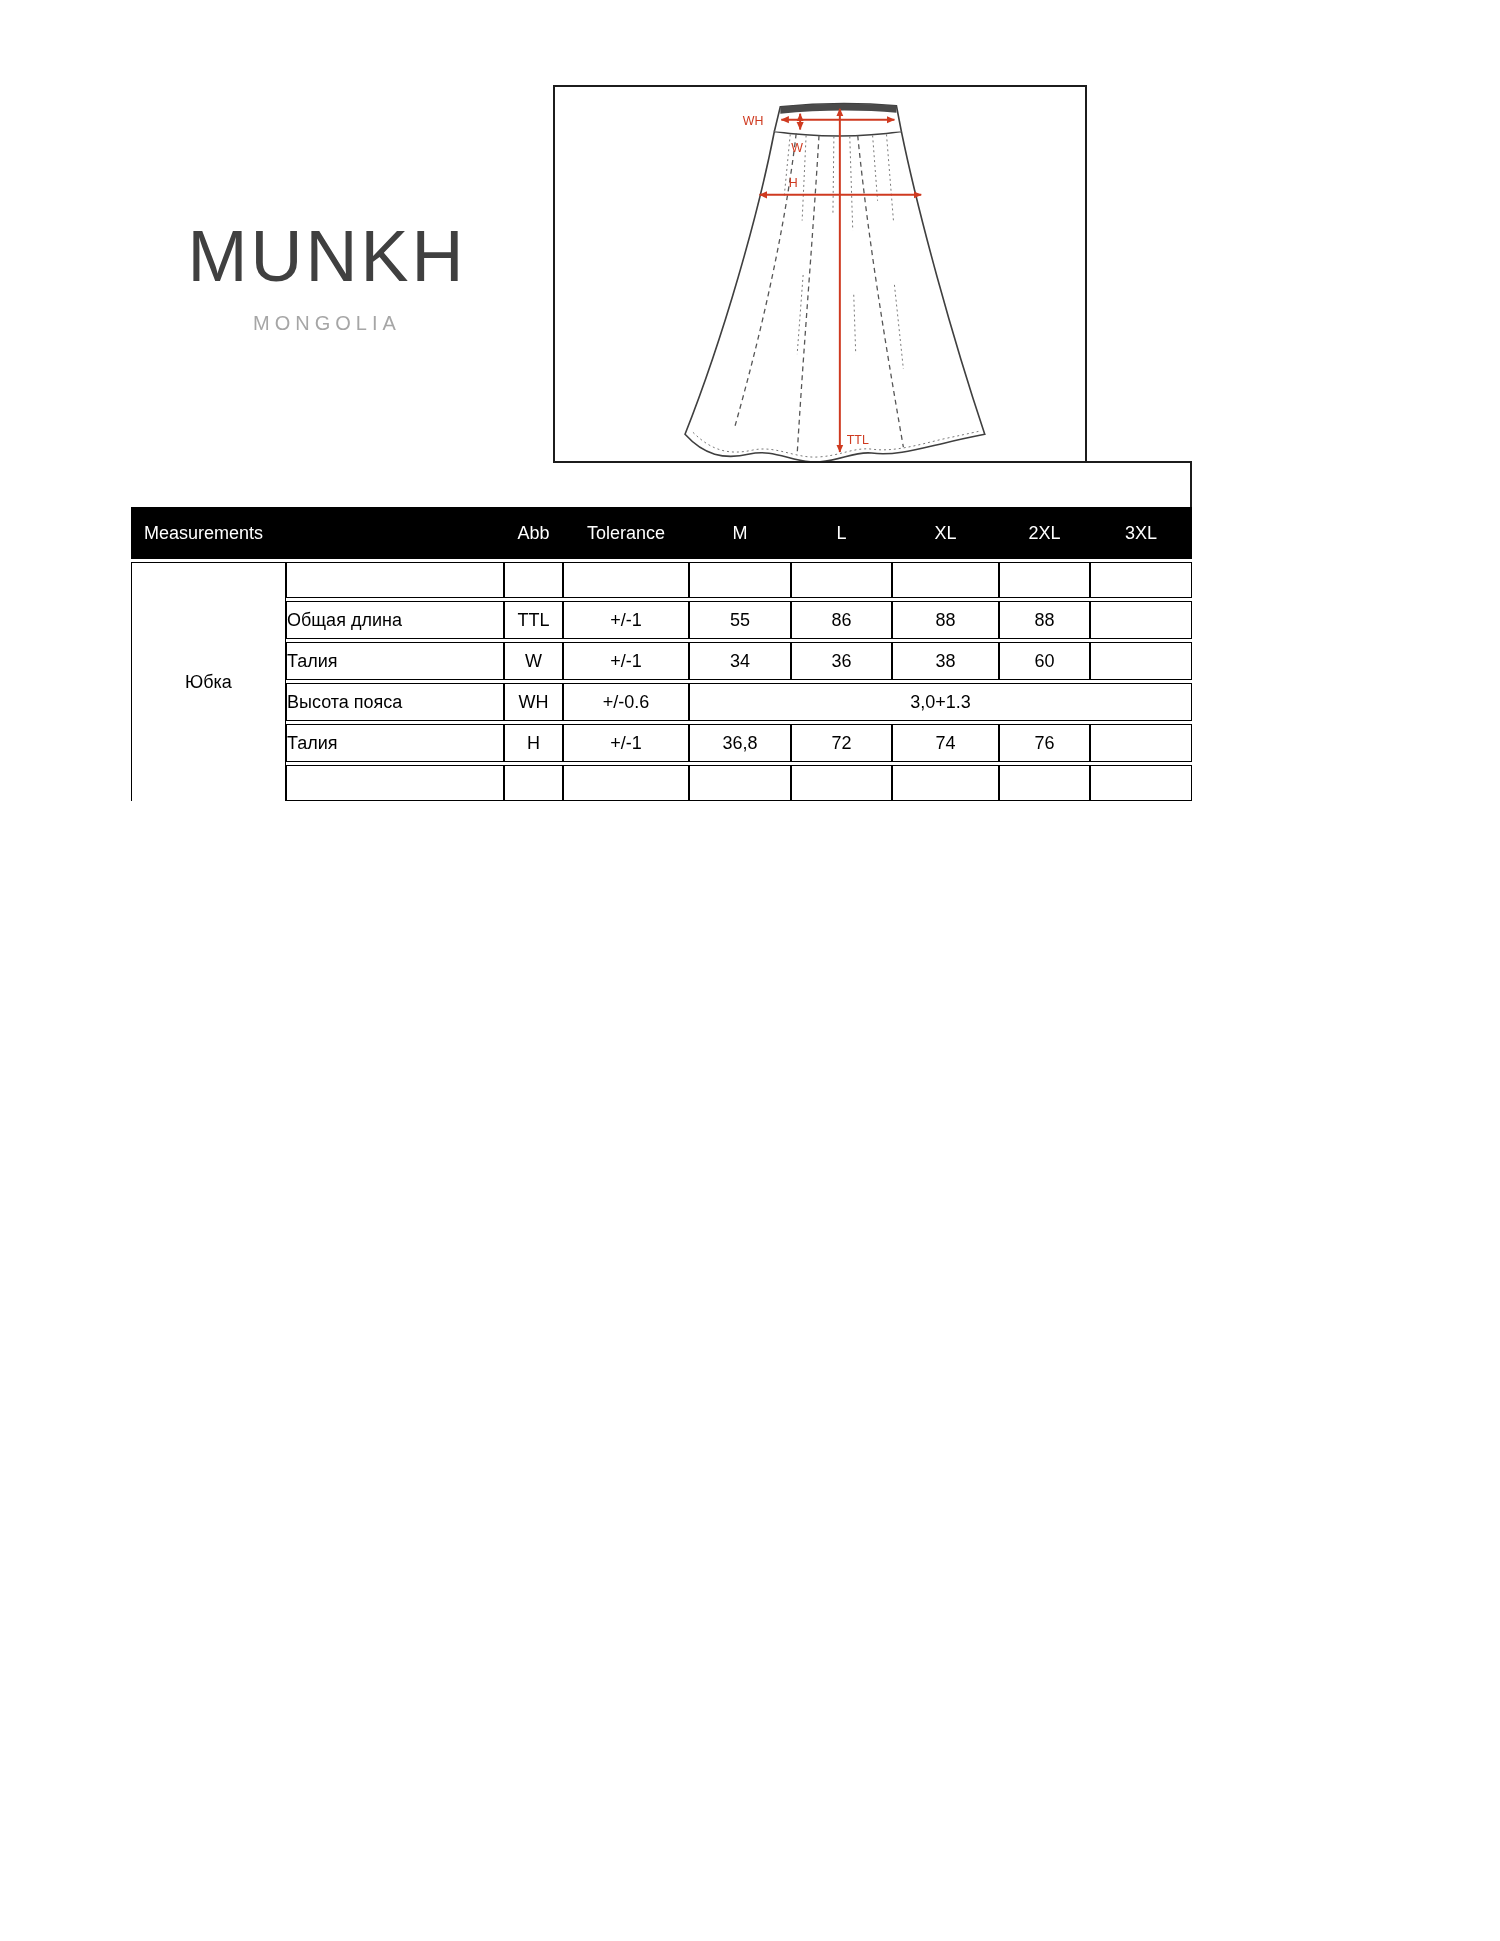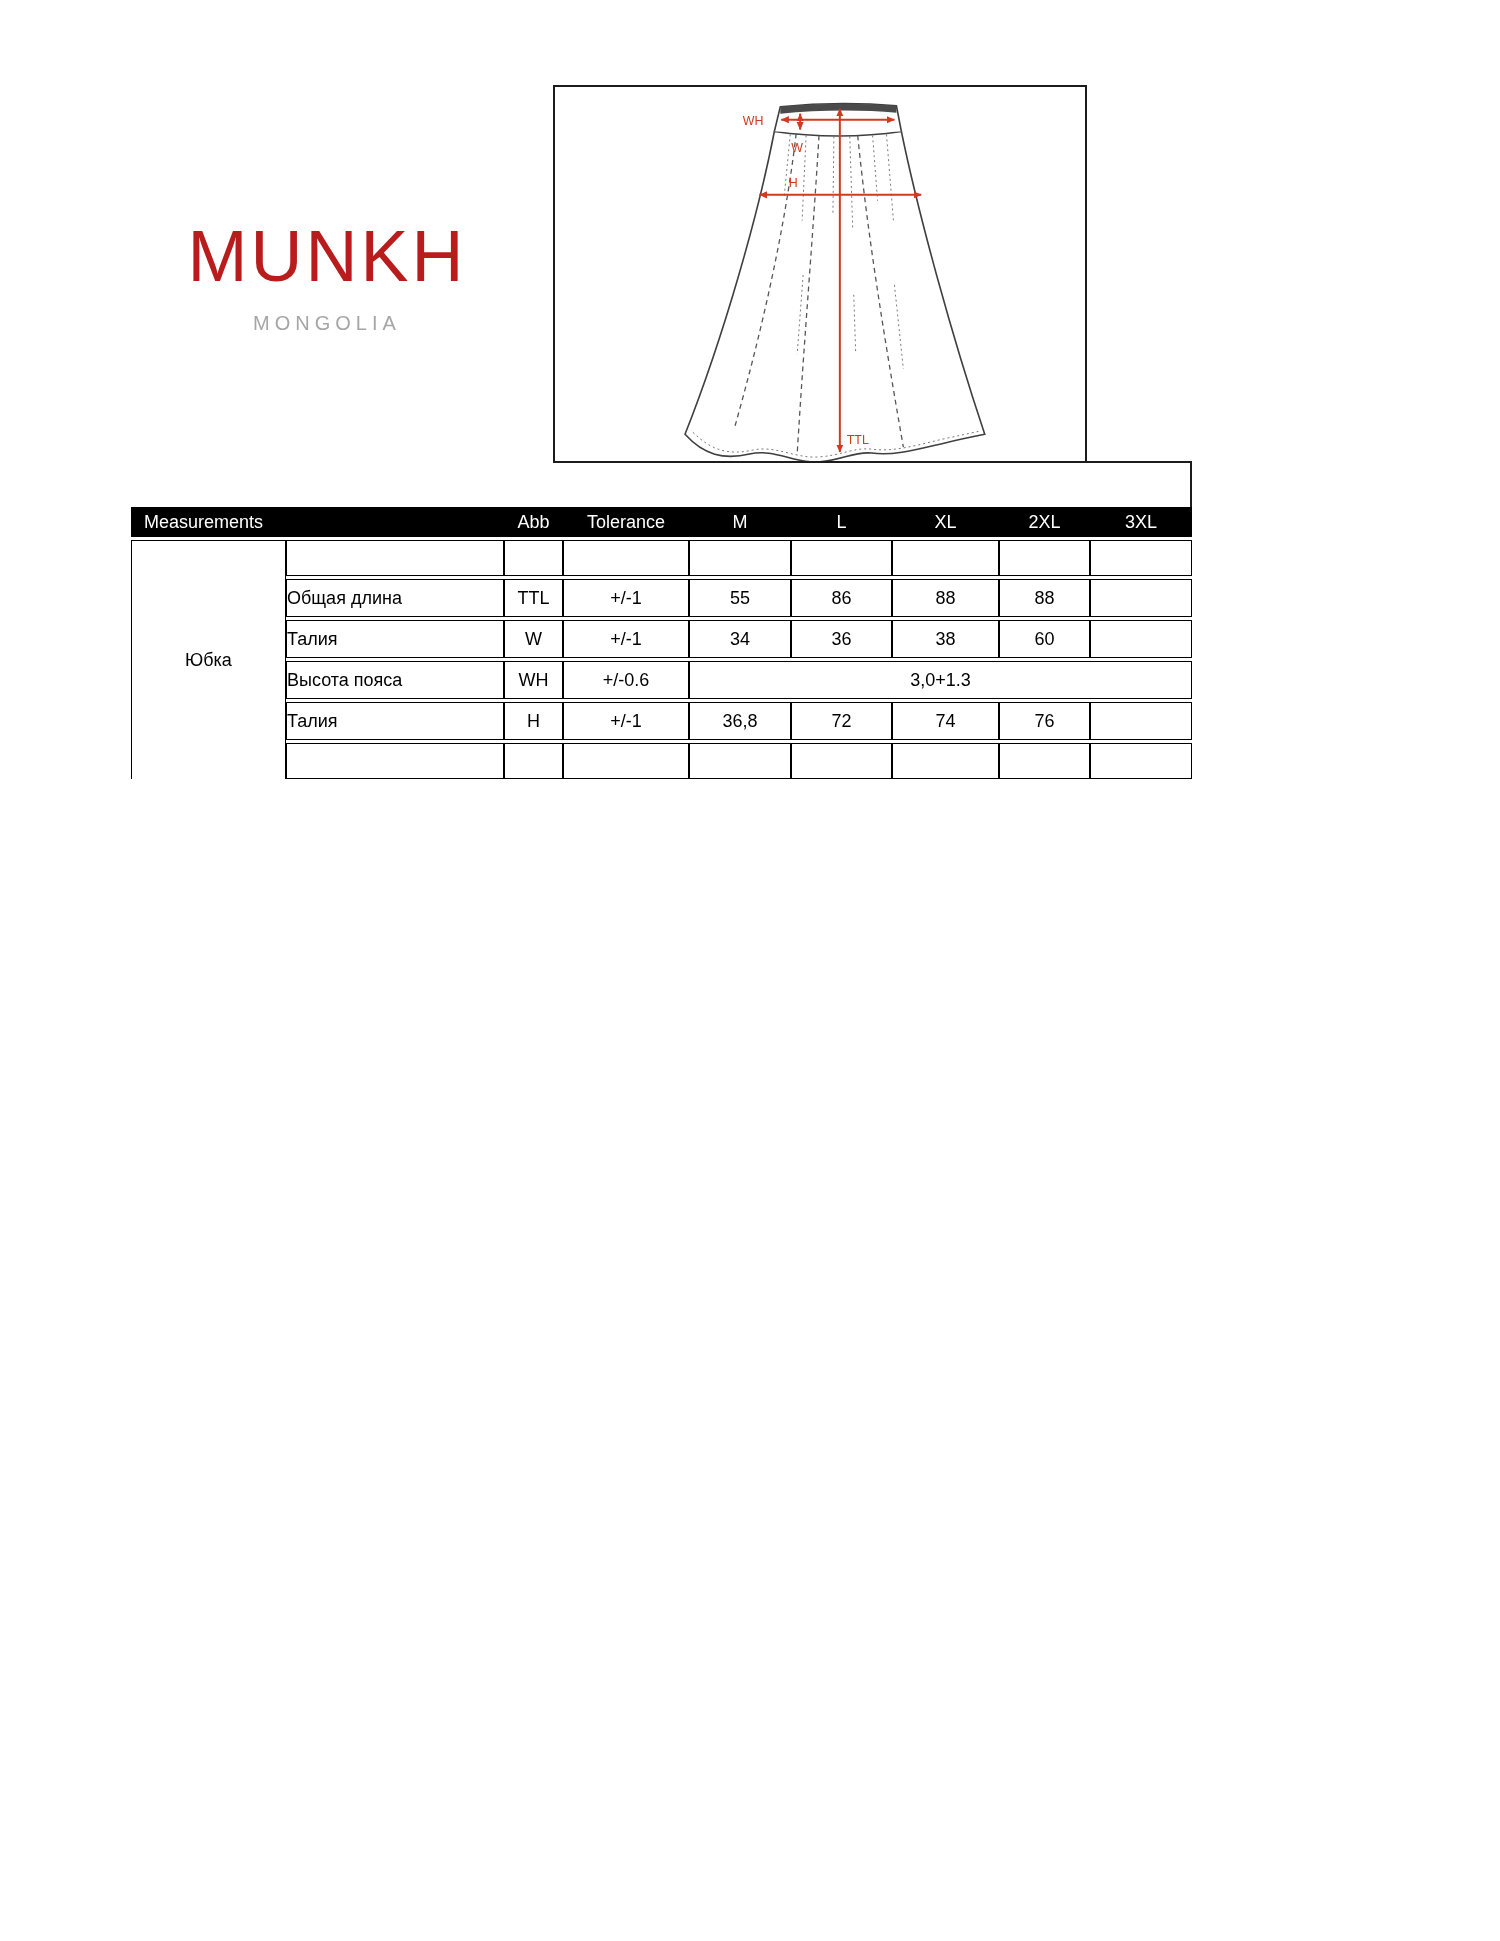--- a/index.html
+++ b/index.html
@@ -3,21 +3,21 @@
 <meta charset="utf-8">
 <style>
   html,body{margin:0;padding:0;}
   body{
     width:1500px;height:1941px;position:relative;background:#ffffff;
     font-family:"Liberation Sans",sans-serif;overflow:hidden;
   }
   
   .logo{position:absolute;left:186px;top:220px;width:282px;text-align:center;}
   .logo-name{
-    font-size:72px;line-height:72px;letter-spacing:3px;color:#b91c1c;
+    font-size:72px;line-height:72px;letter-spacing:3px;color:#404040;
     font-weight:400;white-space:nowrap;
   }
   .logo-sub{
     margin-top:20px;font-size:20px;letter-spacing:5px;color:#a6a6a6;
     font-weight:400;white-space:nowrap;
   }
   
   .sketch-box{
     position:absolute;left:553px;top:85px;width:534px;height:378px;
     border:2px solid #1c1c1c;box-sizing:border-box;background:#fff;
@@ -25,21 +25,21 @@
   .sketch-box svg{display:block;width:100%;height:100%;}
   .conn-h{position:absolute;left:1087px;top:461px;width:105px;height:2px;background:#1c1c1c;}
   .conn-v{position:absolute;left:1190px;top:461px;width:2px;height:48px;background:#1c1c1c;}
   
   .table-wrap{position:absolute;left:131px;top:504px;}
   table.size{
     border-collapse:separate;border-spacing:0 3px;table-layout:fixed;
     width:1061px;font-size:18px;color:#000;
   }
   table.size th{
-    background:#000;color:#fff;font-weight:400;height:30px;
+    background:#000;color:#fff;font-weight:400;height:52px;
     text-align:center;padding:4px;box-sizing:border-box;
   }
   table.size th.th-meas{text-align:left;padding-left:13px;}
   table.size td{
     border:1.5px solid #000;height:36px;line-height:36px;padding:0;
     text-align:center;box-sizing:border-box;background:#fff;overflow:hidden;
     white-space:nowrap;
   }
   table.size td.name{text-align:left;}
   table.size td.group{border-bottom:none;text-align:center;vertical-align:middle;}

